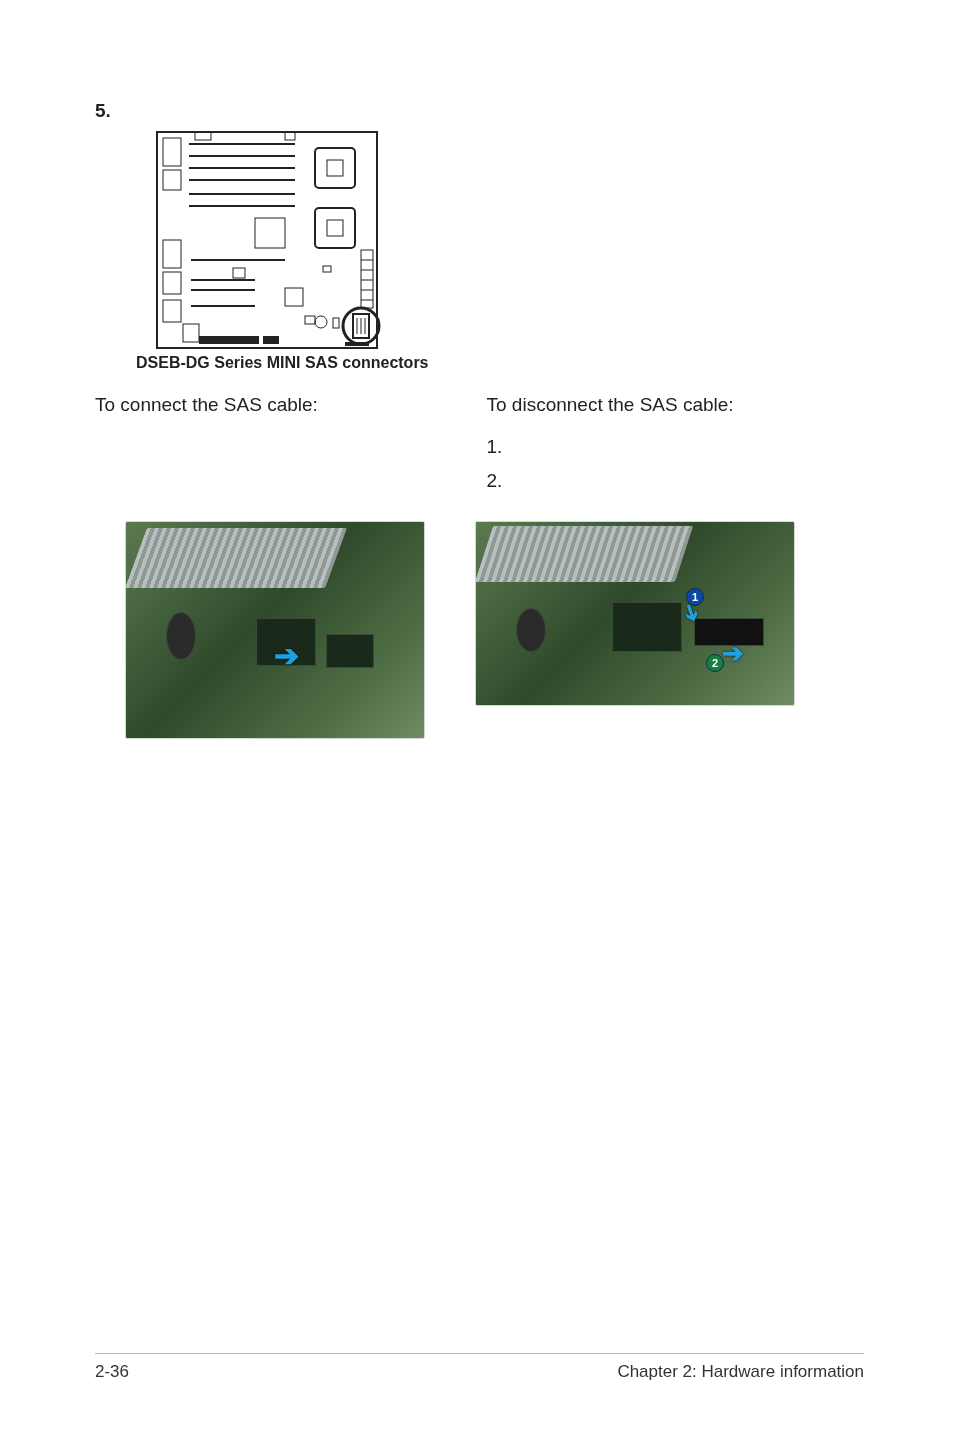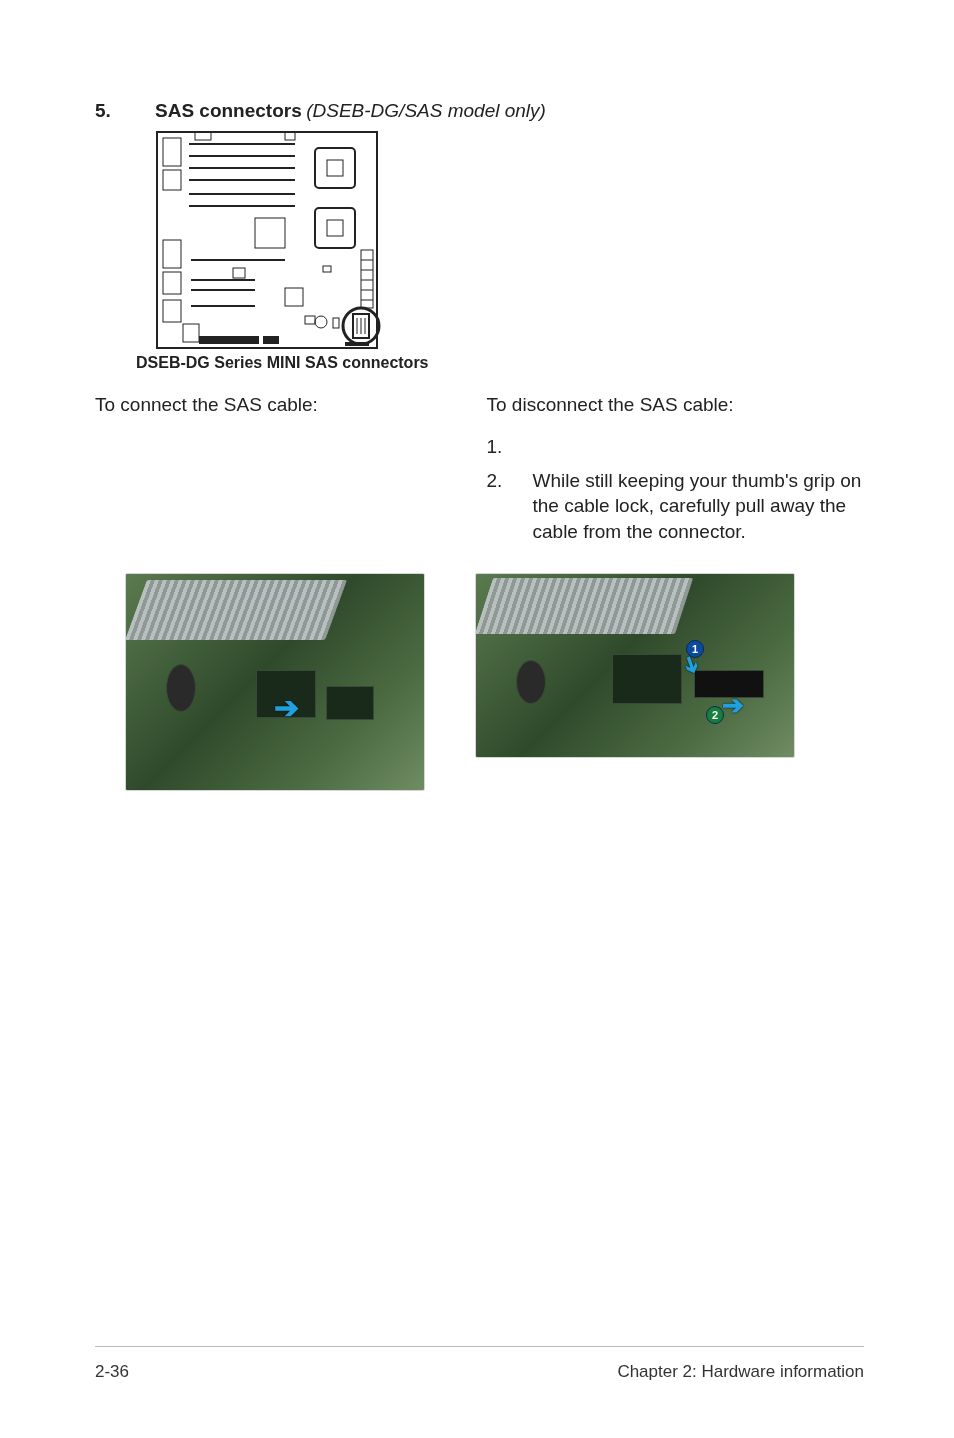--- a/index.html
+++ b/index.html
@@ -104,39 +104,34 @@
     position: absolute;
     background: #1a2a1a;
     border: 1px solid #3a4a38;
   }
   .footer {
     position: absolute;
     bottom: 56px;
     left: 95px;
     right: 90px;
     border-top: 1px solid #bbb;
-    padding-top: 15px;
+    padding-top: 8px;
     display: flex;
     justify-content: space-between;
     font-size: 17px;
     color: #333;
   }
 </style>
 </head>
 <body>
 
 <div class="page">
 
   <div class="section-head">
     <span class="sec-num">5.</span>
-    <span>
-      <span class="sec-title">SAS connectors</span>
-      <span> </span>
-      <span class="sec-note">(DSEB-DG/SAS model only)</span>
-    </span>
   </div>
 
 
   <div class="diagram-block">
     <svg class="board-svg" width="240" height="220" viewBox="0 0 240 220">
       <rect x="2" y="2" width="220" height="216" fill="none" stroke="#222" stroke-width="2"></rect>
 
       <rect x="8" y="8" width="18" height="28" fill="none" stroke="#222"></rect>
       <rect x="8" y="40" width="18" height="20" fill="none" stroke="#222"></rect>
       <rect x="8" y="110" width="18" height="28" fill="none" stroke="#222"></rect>
@@ -206,21 +201,20 @@
     </div>
 
     <div class="col">
       <p class="col-heading">To disconnect the SAS cable:</p>
       <ul class="num-list">
         <li>
           <span class="n">1.</span>
         </li>
         <li>
           <span class="n">2.</span>
-          <span class="t">While still keeping your thumb's grip on the cable lock, carefully pull away the cable from the connector.</span>
         </li>
       </ul>
     </div>
 
   </div>
 
   <div class="photo-row">
 
     <div class="photo photo-left">
       <div class="heatsink" style="left:10px; top:6px; width:200px; height:60px; transform:skewX(-20deg);"></div>

